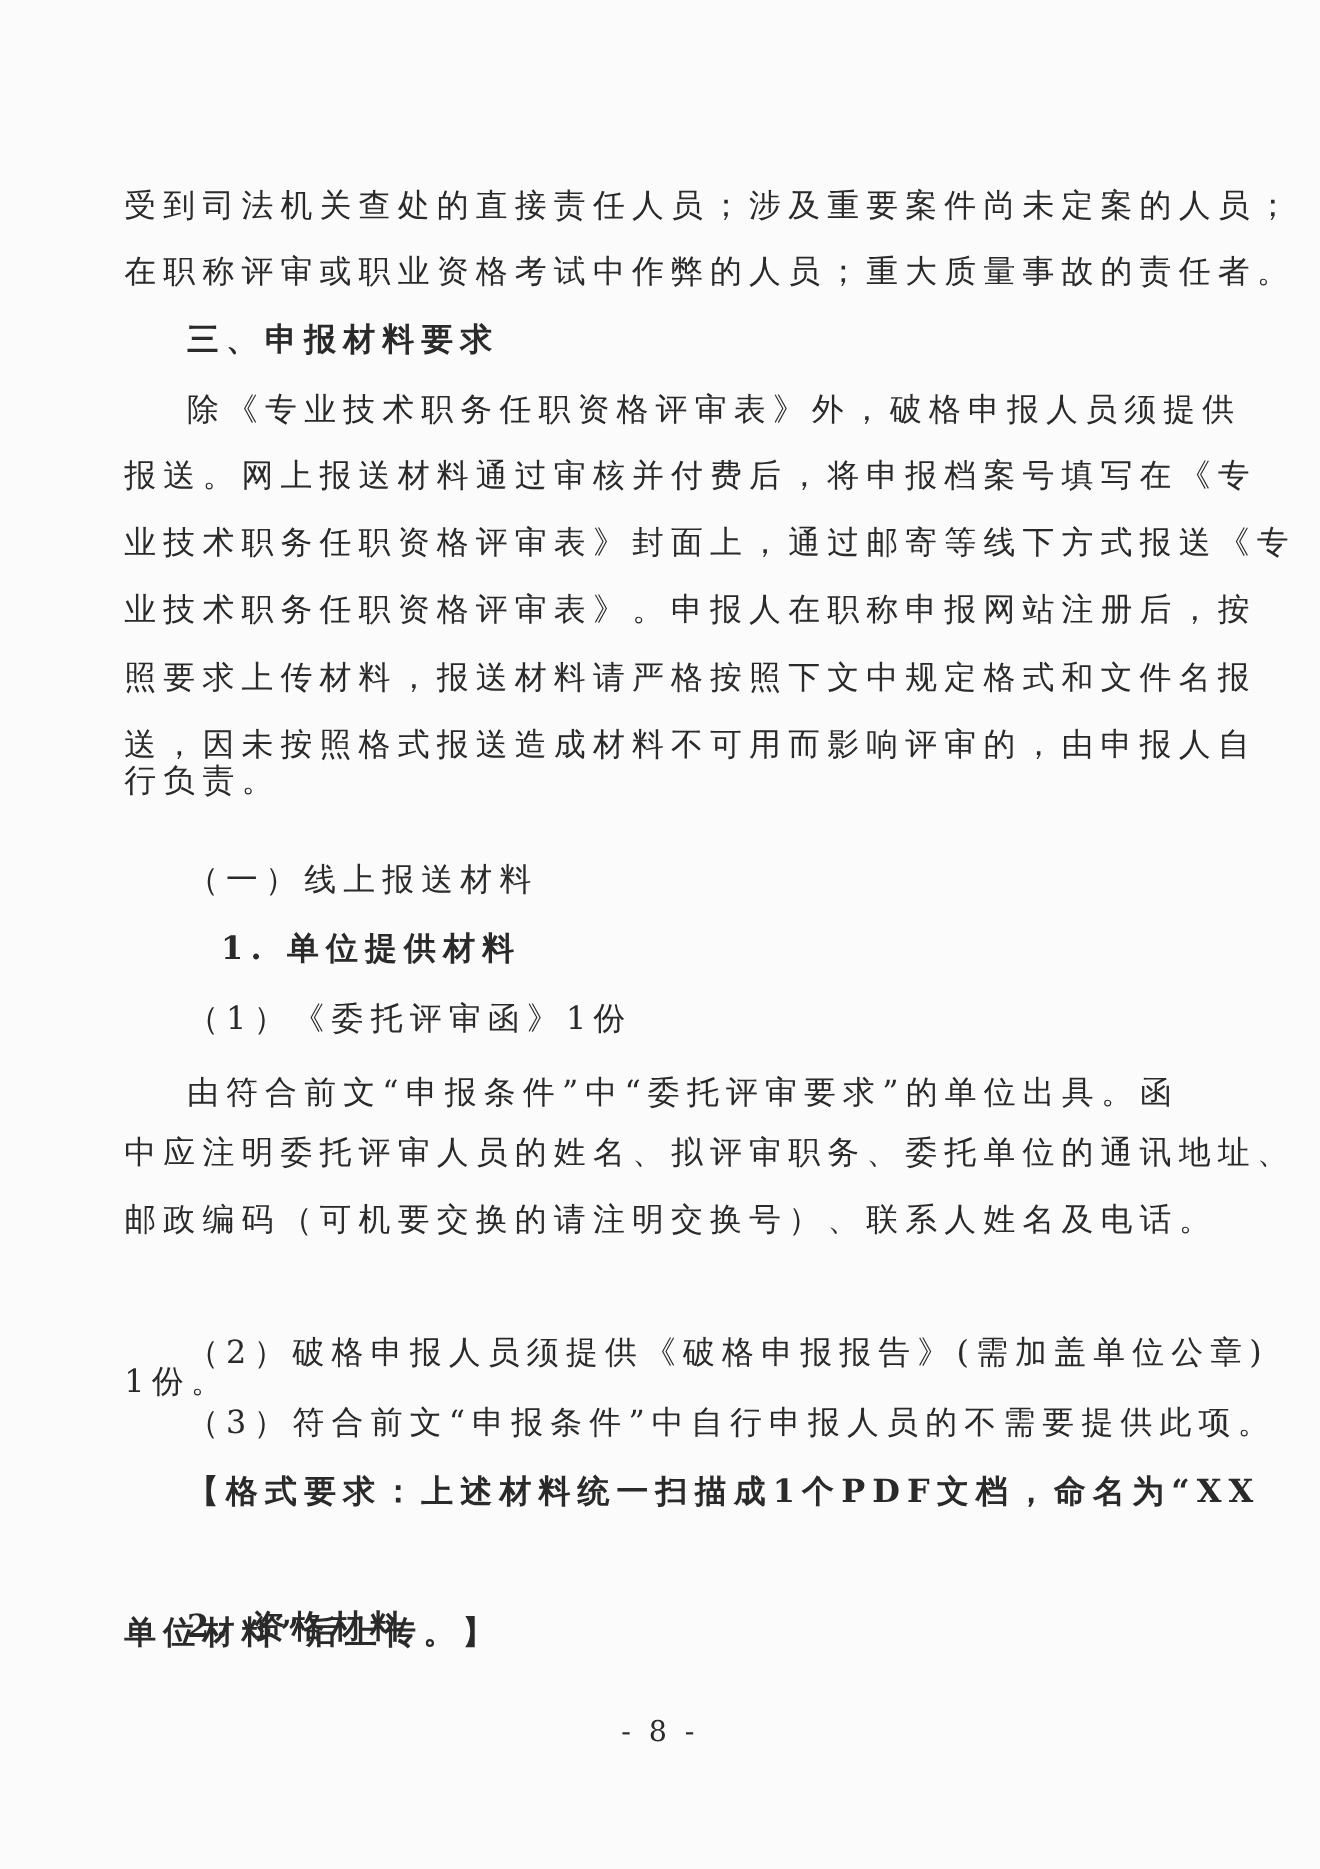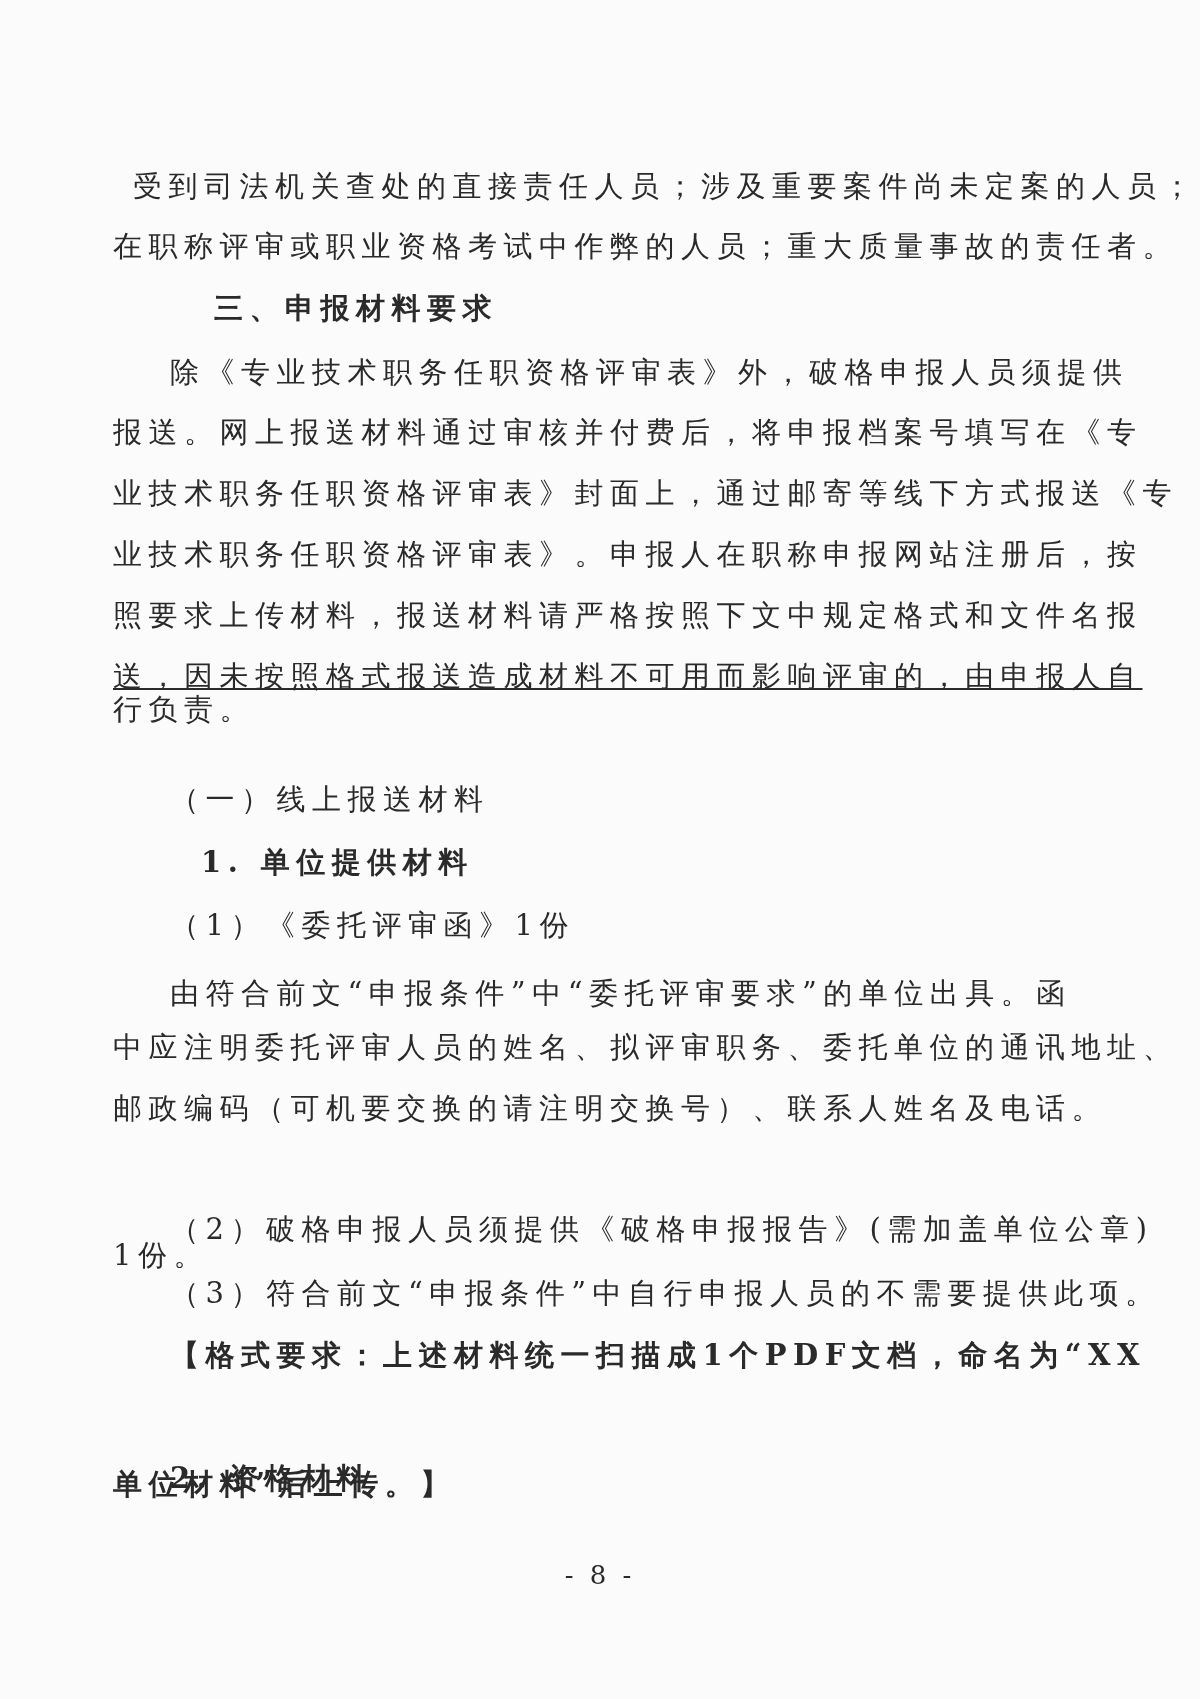--- a/index.html
+++ b/index.html
@@ -7,29 +7,29 @@
          font-family:"DejaVu Serif", "Liberation Serif", serif; color:#2a2a2a; }
   .line { position:absolute; left:113px; font-size:29px; letter-spacing:6.5px; white-space:nowrap; line-height:40px; }
   .ind { left:170px; }
   .bold { font-weight:bold; }
   .page-num { position:absolute; left:0; width:1200px; text-align:center; top:1560px; font-size:26px; letter-spacing:4px; }
 </style>
 </head>
 <body>
 
 <div id="doc">
-    <div class="line" style="top: 166px; margin-left: 20px;">受到司法机关查处的直接责任人员；涉及重要案件尚未定案的人员；</div>
+    <div class="line" style="top: 166px;">受到司法机关查处的直接责任人员；涉及重要案件尚未定案的人员；</div>
     <div class="line" style="top: 226px;">在职称评审或职业资格考试中作弊的人员；重大质量事故的责任者。</div>
-    <div class="line ind bold" style="top: 288px; margin-left: 44px;">三、申报材料要求</div>
+    <div class="line ind bold" style="top: 288px;">三、申报材料要求</div>
     <div class="line ind" style="top: 352px;">除《专业技术职务任职资格评审表》外，破格申报人员须提供</div>
     <div class="line" style="top: 412px;">报送。网上报送材料通过审核并付费后，将申报档案号填写在《专</div>
     <div class="line" style="top: 473px;">业技术职务任职资格评审表》封面上，通过邮寄等线下方式报送《专</div>
     <div class="line" style="top: 534px;">业技术职务任职资格评审表》。申报人在职称申报网站注册后，按</div>
     <div class="line" style="top: 595px;">照要求上传材料，报送材料请严格按照下文中规定格式和文件名报</div>
-    <div class="line" style="top: 656px; text-decoration: underline;">送，因未按照格式报送造成材料不可用而影响评审的，由申报人自</div>
+    <div class="line" style="top: 656px;">送，因未按照格式报送造成材料不可用而影响评审的，由申报人自</div>
     <div class="line" style="top: 689px;">行负责。</div>
     <div class="line ind" style="top: 779px;">（一）线上报送材料</div>
     <div class="line ind bold" style="top: 842px; margin-left: 31px;">1. 单位提供材料</div>
     <div class="line ind" style="top: 905px;">（1）《委托评审函》1份</div>
     <div class="line ind" style="top: 973px;">由符合前文“申报条件”中“委托评审要求”的单位出具。函</div>
     <div class="line" style="top: 1027px;">中应注明委托评审人员的姓名、拟评审职务、委托单位的通讯地址、</div>
     <div class="line" style="top: 1088px;">邮政编码（可机要交换的请注明交换号）、联系人姓名及电话。</div>
     <div class="line ind" style="top: 1209px;">（2）破格申报人员须提供《破格申报报告》(需加盖单位公章)</div>
     <div class="line" style="top: 1235px;">1份。</div>
     <div class="line ind" style="top: 1273px;">（3）符合前文“申报条件”中自行申报人员的不需要提供此项。</div>

